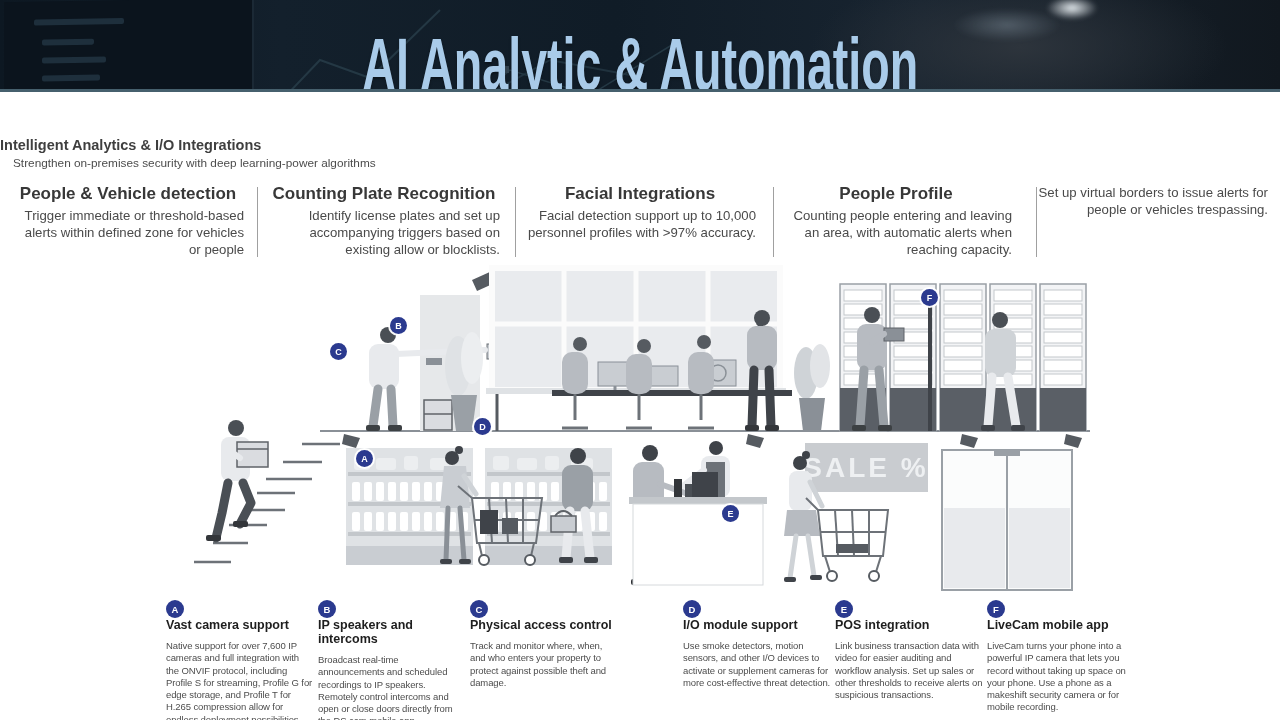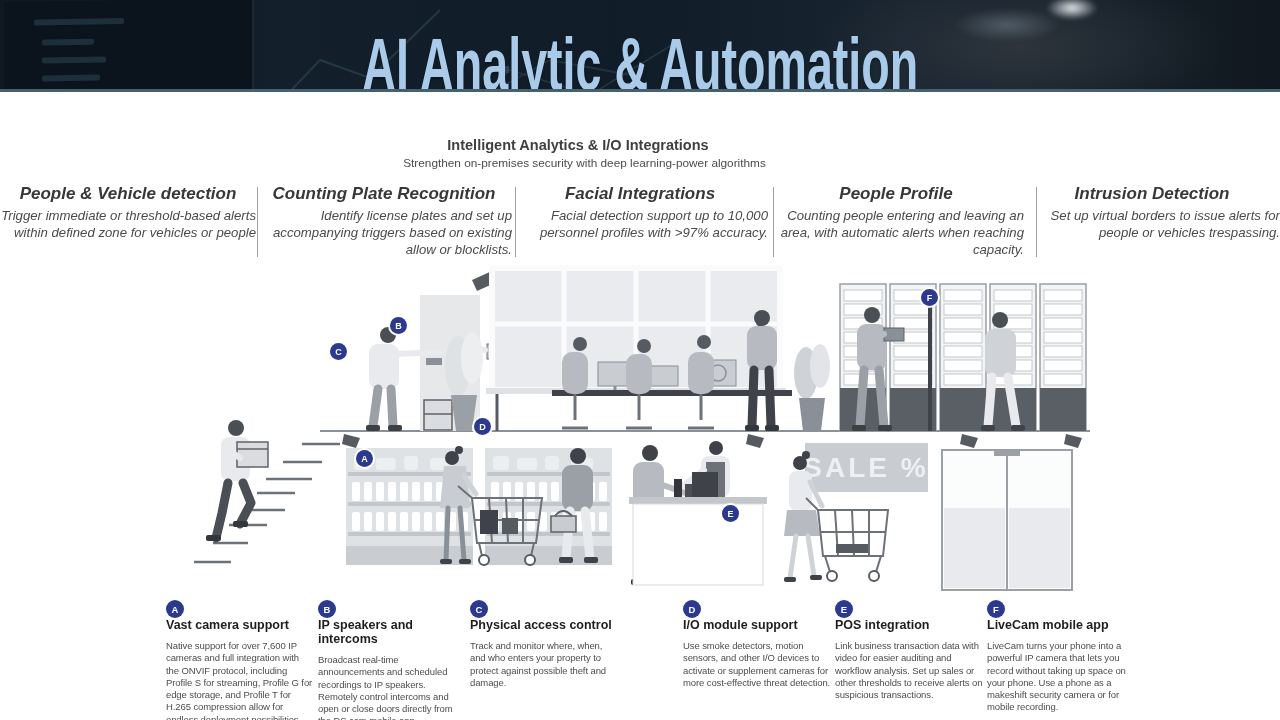--- a/index.html
+++ b/index.html
@@ -24,27 +24,27 @@
   .hero-glint { position:absolute; left:952px; top:8px; width:110px; height:34px; border-radius:50%;
           background:radial-gradient(ellipse at center, rgba(190,210,225,.28), rgba(190,210,225,0) 70%);
           filter:blur(2px); }
   .hero-map { position:absolute; left:250px; top:0; }
   .hero-title-wrap { position:absolute; left:0; top:22px; width:1280px; text-align:center; }
   .hero-title { display:inline-block; font-size:74px; font-weight:bold; color:#a9cbe9;
           letter-spacing:0px; transform:scaleX(0.63); transform-origin:50% 50%;
           white-space:nowrap; text-shadow:0 2px 3px rgba(0,0,0,.35); }
 
   
-  .intro { position:absolute; left:0; top:137px; width:1156px; text-align:center; color:#3f3f3f; }
+  .intro { position:absolute; left:0; top:137px; width:1156px; color:#3f3f3f; }
   .intro-title { font-size:14.5px; font-weight:bold; }
   .intro-sub { font-size:11.8px; color:#4c4c4c; margin-top:3px;padding-left:13px; }
 
   
   .columns { position:absolute; left:0; top:184px; width:1280px; display:flex; }
-  .col { width:256px; padding:0 0; text-align:center;font-style:italic; }
+  .col { width:256px; padding:0 12px; text-align:center; }
   .col-title { font-size:17px; font-weight:bold; color:#383838; margin-bottom:3px; }
   .col-desc { font-size:13.2px; color:#4a4a4a; line-height:17px;text-align:right; }
   .col-divider { position:absolute; top:3px; width:1px; height:70px; background:#a0a0a0; }
 
   
   .illustration { position:absolute; left:0; top:258px; width:1280px; height:340px; }
   .marker { position:absolute; width:17px; height:17px; border-radius:50%;
             background:#2b3a8f; color:#fff; font-size:9px; font-weight:bold;
             display:flex; align-items:center; justify-content:center;
             box-shadow:0 0 0 2px rgba(255,255,255,.95); }
@@ -103,21 +103,20 @@
     </div>
     <div class="col">
       <div class="col-title">Facial Integrations</div>
       <div class="col-desc">Facial detection support up to 10,000 personnel profiles with &gt;97% accuracy.</div>
     </div>
     <div class="col">
       <div class="col-title">People Profile</div>
       <div class="col-desc">Counting people entering and leaving an area, with automatic alerts when reaching capacity.</div>
     </div>
     <div class="col">
-      <div class="col-title">Intrusion Detection</div>
       <div class="col-desc">Set up virtual borders to issue alerts for people or vehicles trespassing.</div>
     </div>
     <div class="col-divider" style="left:257px;"></div>
     <div class="col-divider" style="left:515px;"></div>
     <div class="col-divider" style="left:773px;"></div>
     <div class="col-divider" style="left:1036px;"></div>
   </div>
 
   <div class="illustration">
     <svg width="1280" height="340" viewBox="0 0 1280 340">

